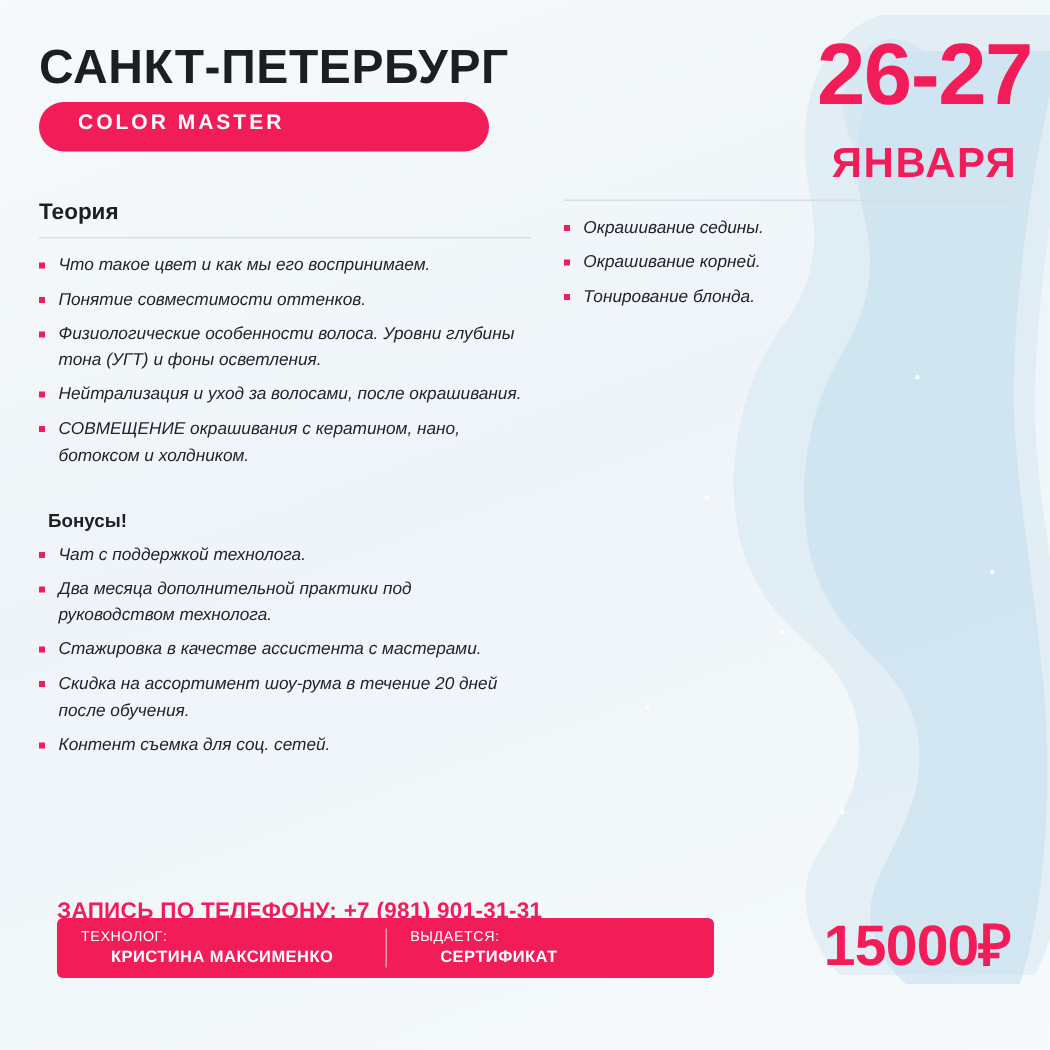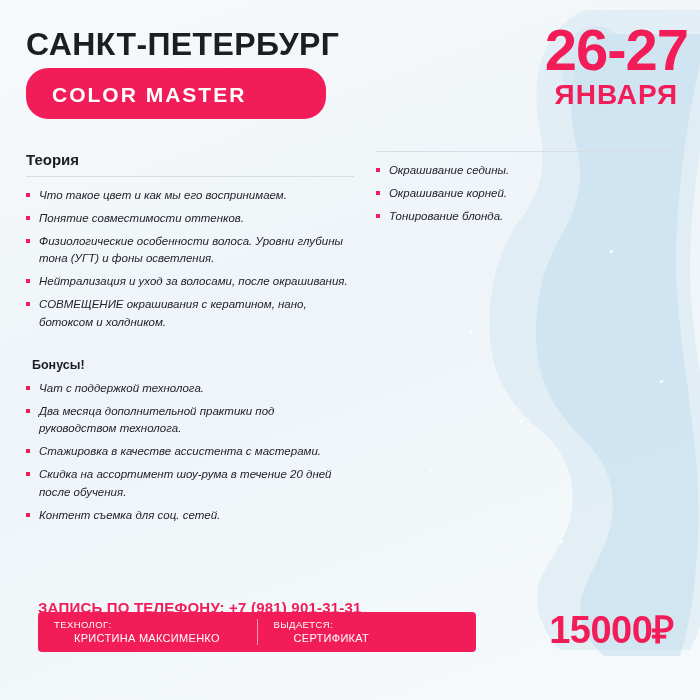--- a/index.html
+++ b/index.html
@@ -56,24 +56,24 @@
     font-size: 14.5px;
     font-weight: bold;
     color: #f21d58;
     letter-spacing: 0.4px;
     margin: 0 0 14px 0;
   }
   .badge {
     display: inline-block;
     background: #f21d58;
     color: #ffffff;
-    font-size: 21px;
+    font-size: 14px;
     font-weight: bold;
     letter-spacing: 2px;
-    padding: 15px 34px 12px 26px;
+    padding: 5px 34px 12px 26px;
     border-radius: 22px;
     min-width: 300px;
     box-sizing: border-box;
   }
   .date-block {
     position: absolute;
     right: 12px;
     top: 22px;
     text-align: center;
     z-index: 4;
@@ -82,21 +82,21 @@
   .date-num {
     font-size: 58px;
     font-weight: bold;
     line-height: 0.95;
     letter-spacing: -1px;
   }
   .date-month {
     font-size: 28px;
     font-weight: bold;
     letter-spacing: 1px;
-    margin-top: 2px;
+    margin-top: 16px;
   }
   .columns {
     display: flex;
     margin-top: 32px;
     gap: 22px;
   }
   .col-left { width: 330px; }
   .col-right { width: 300px; }
   .col-title {
     font-size: 15px;
@@ -171,21 +171,21 @@
     border-left: 1px solid rgba(255,255,255,0.55);
   }
   .f-label {
     font-size: 9.5px;
     font-weight: normal;
     letter-spacing: 0.4px;
     line-height: 1.3;
   }
   .f-value {
     font-size: 11px;
-    font-weight: normal;
+    font-weight: bold;
     letter-spacing: 0.3px;
     line-height: 1.3;
     padding-left: 20px;
   }
   .price {
     position: absolute;
     right: 26px;
     bottom: 46px;
     font-size: 38px;
     font-weight: bold;

